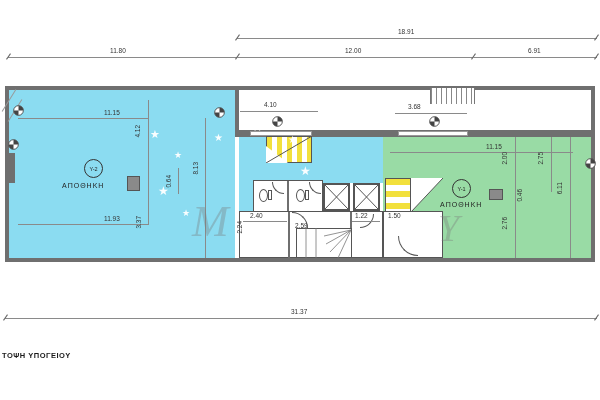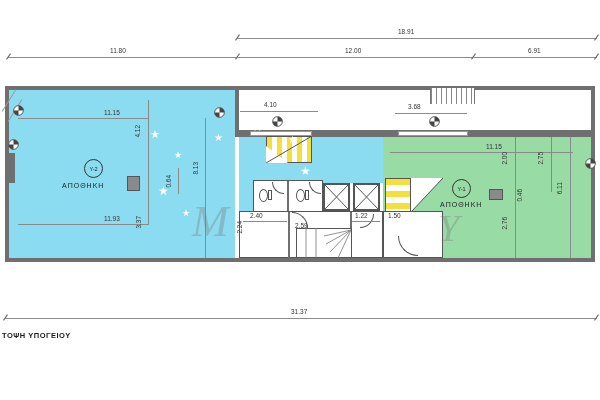--- a/index.html
+++ b/index.html
@@ -219,14 +219,14 @@
   <span class="wm-star" style="left:252px;top:120px;font-size:12px;">★</span>
   <span class="wm-star" style="left:288px;top:134px;font-size:10px;">★</span>
   <span class="wm-star" style="left:300px;top:164px;font-size:12px;">★</span>
   <span class="wm-star" style="left:290px;top:198px;font-size:9px;">★</span>
 
   <div class="dline" style="left:5px;top:318px;width:592px;height:1px;"></div>
   <span class="dim" style="left:291px;top:309px;">31.37</span>
   <div class="tick" style="left:2px;top:317px;"></div>
   <div class="tick" style="left:593px;top:317px;"></div>
 
-  <span class="title" style="left:2px;top:331px;">ΤΟΨΗ ΥΠΟΓΕΙΟΥ</span>
+  <span class="title" style="left:2px;top:351px;">ΤΟΨΗ ΥΠΟΓΕΙΟΥ</span>
 </div>
 
 </body></html>

